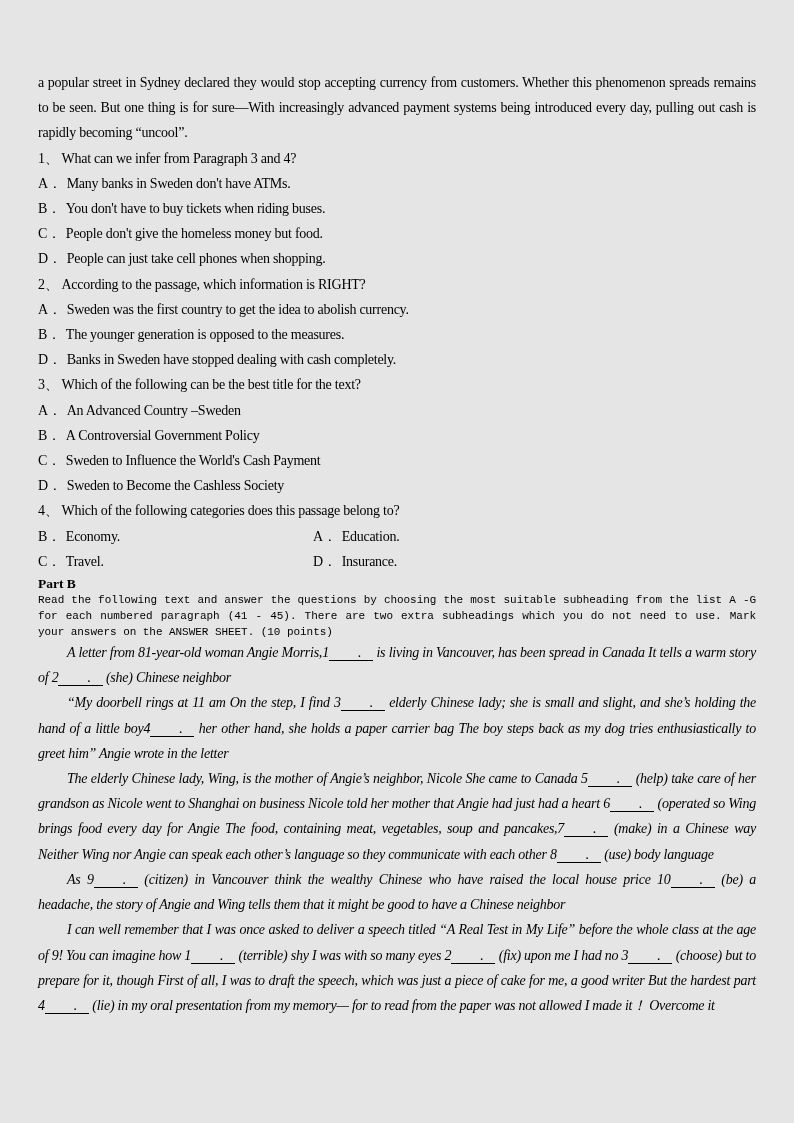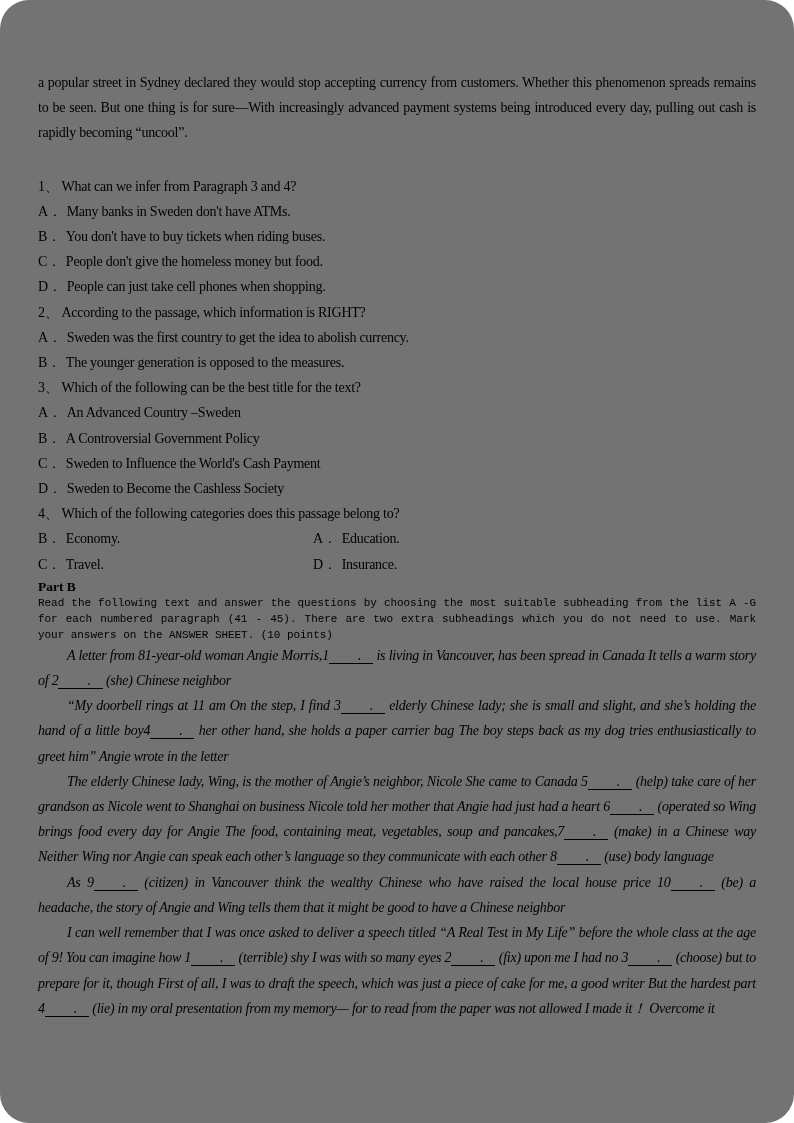--- a/index.html
+++ b/index.html
@@ -3,31 +3,29 @@
 <meta charset="utf-8">
 <style>
   html, body { margin: 0; padding: 0; }
   body { background: #ffffff; }
   .page {
     position: relative;
     width: 794px;
     height: 1123px;
     box-sizing: border-box;
     padding: 70px 38px 0 38px;
-    background: #737373;
+    background: #e5e5e5;
     color: #000000;
     overflow: hidden;
-    border-radius: 29px;
   }
   .serif {
     font-family: "Liberation Serif", "DejaVu Serif", serif;
     font-size: 14px;
     letter-spacing: -0.25px;
     line-height: 25.2px;
-    margin-top: 28px;
   }
   .para {
     margin: 0;
     text-align: justify;
   }
   .stem, .opt { margin: 0; }
   .qpre { margin-right: 3px; }
   .lab { margin-right: 5px; }
   .opts.two-col {
     display: grid;
@@ -75,20 +73,21 @@
       <div class="opts">
         <div class="opt"><span class="lab">A．</span><span>Many banks in Sweden don't have ATMs.</span></div>
         <div class="opt"><span class="lab">B．</span><span>You don't have to buy tickets when riding buses.</span></div>
         <div class="opt"><span class="lab">C．</span><span>People don't give the homeless money but food.</span></div>
         <div class="opt"><span class="lab">D．</span><span>People can just take cell phones when shopping.</span></div>
       </div>
       <div class="stem"><span class="qpre">2、</span><span>According to the passage, which information is RIGHT?</span></div>
       <div class="opts">
         <div class="opt"><span class="lab">A．</span><span>Sweden was the first country to get the idea to abolish currency.</span></div>
         <div class="opt"><span class="lab">B．</span><span>The younger generation is opposed to the measures.</span></div>
+        <div class="opt"><span class="lab">D．</span><span>Banks in Sweden have stopped dealing with cash completely.</span></div>
       </div>
       <div class="stem"><span class="qpre">3、</span><span>Which of the following can be the best title for the text?</span></div>
       <div class="opts">
         <div class="opt"><span class="lab">A．</span><span>An Advanced Country –Sweden</span></div>
         <div class="opt"><span class="lab">B．</span><span>A Controversial Government Policy</span></div>
         <div class="opt"><span class="lab">C．</span><span>Sweden to Influence the World's Cash Payment</span></div>
         <div class="opt"><span class="lab">D．</span><span>Sweden to Become the Cashless Society</span></div>
       </div>
       <div class="stem"><span class="qpre">4、</span><span>Which of the following categories does this passage belong to?</span></div>
       <div class="opts two-col">

